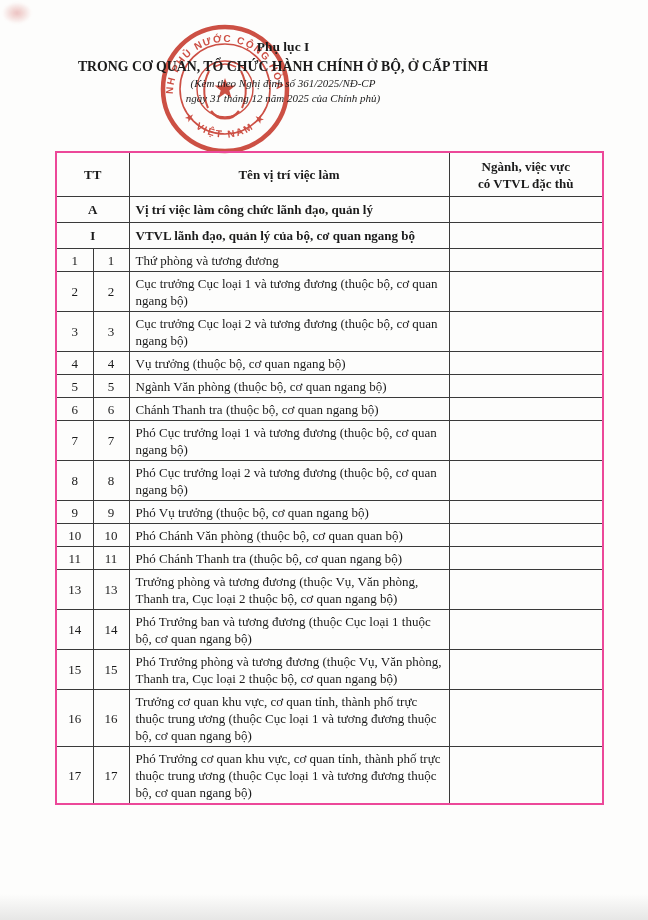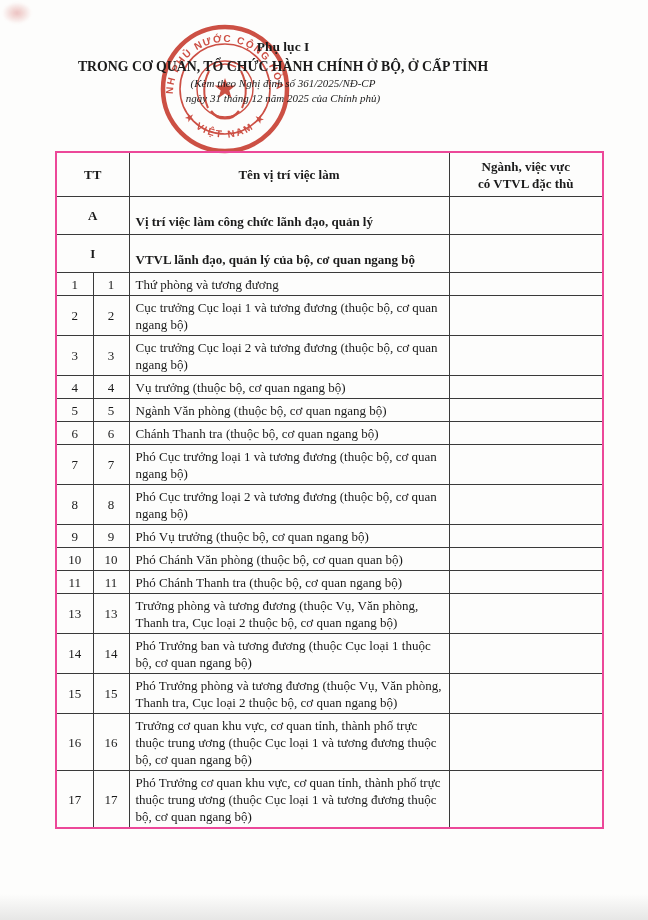--- a/index.html
+++ b/index.html
@@ -51,21 +51,21 @@
     border: 1px solid #3a3a3a;
     vertical-align: middle;
     line-height: 17px;
   }
   table.positions { border: 2px solid #ec4899; }
   thead th { font-weight: bold; height: 39px; padding: 2px 4px; border-bottom-width: 1.5px; }
   td.c-tt { text-align: center; padding: 2.5px 1px; }
   td.c-name { text-align: left; padding: 2.5px 5px 2.5px 6px; }
   td.c-sector { padding: 2px 4px; }
   tr.sec td { font-weight: bold; }
-  tr.sec td.c-name { padding-top: 16px; padding-bottom: 4px; }
+  tr.sec td.c-name { padding-top: 4px; padding-bottom: 4px; }
   tr.sec td.c-tt { padding-top: 4px; padding-bottom: 4px; }
 </style>
 </head>
 <body>
 
 <div class="page">
 
   <div class="smudge"></div>
 
   <svg class="seal" width="134" height="134" viewBox="0 0 134 134">

